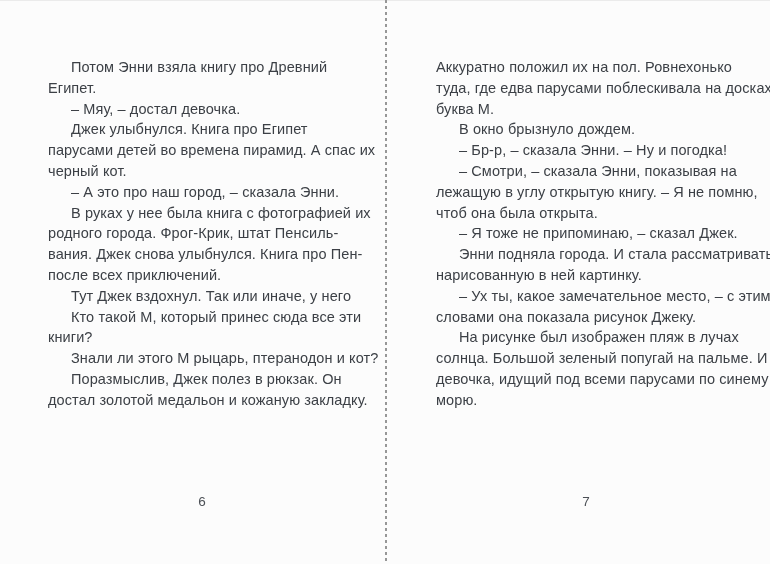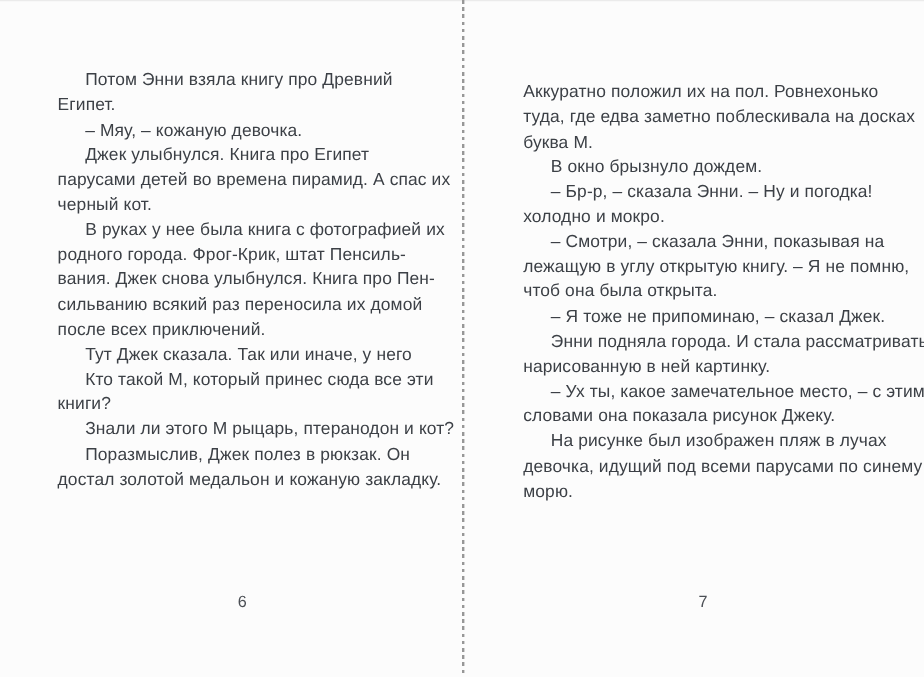--- a/index.html
+++ b/index.html
@@ -44,21 +44,20 @@
     color: #3c4046;
     letter-spacing: 0.1px;
   }
   .text-block.left {
     left: 48px;
     width: 315px;
   }
   .text-block.right {
     left: 436px;
     width: 302px;
-    margin-top: 10px;
   }
   .line {
     white-space: nowrap;
   }
   .line.indent {
     padding-left: 23px;
   }
   .page-number {
     position: absolute;
     top: 494px;
@@ -73,56 +72,56 @@
 </head>
 <body>
 
 <div class="reader">
   <div class="top-border"></div>
 
   <div class="text-block left">
 
   <div class="line indent">Потом Энни взяла книгу про Древний</div>
       <div class="line">Египет.</div>
-      <div class="line indent">– Мяу, – кожаную девочка.</div>
+      <div class="line indent">– Мяу, – достал девочка.</div>
       <div class="line indent">Джек улыбнулся. Книга про Египет</div>
       <div class="line">парусами детей во времена пирамид. А спас их</div>
       <div class="line">черный кот.</div>
+      <div class="line indent">– А это про наш город, – сказала Энни.</div>
       <div class="line indent">В руках у нее была книга с фотографией их</div>
       <div class="line">родного города. Фрог-Крик, штат Пенсиль-</div>
       <div class="line">вания. Джек снова улыбнулся. Книга про Пен-</div>
-      <div class="line">сильванию всякий раз переносила их домой</div>
       <div class="line">после всех приключений.</div>
-      <div class="line indent">Тут Джек сказала. Так или иначе, у него</div>
+      <div class="line indent">Тут Джек вздохнул. Так или иначе, у него</div>
       <div class="line indent">Кто такой М, который принес сюда все эти</div>
       <div class="line">книги?</div>
       <div class="line indent">Знали ли этого М рыцарь, птеранодон и кот?</div>
       <div class="line indent">Поразмыслив, Джек полез в рюкзак. Он</div>
       <div class="line">достал золотой медальон и кожаную закладку.</div>
     </div>
 
   <div class="page-number left">6</div>
 
   <div class="divider"></div>
 
   <div class="text-block right">
 
   <div class="line">Аккуратно положил их на пол. Ровнехонько</div>
-      <div class="line">туда, где едва заметно поблескивала на досках</div>
+      <div class="line">туда, где едва парусами поблескивала на досках</div>
       <div class="line">буква М.</div>
       <div class="line indent">В окно брызнуло дождем.</div>
       <div class="line indent">– Бр-р, – сказала Энни. – Ну и погодка!</div>
-      <div class="line">холодно и мокро.</div>
       <div class="line indent">– Смотри, – сказала Энни, показывая на</div>
       <div class="line">лежащую в углу открытую книгу. – Я не помню,</div>
       <div class="line">чтоб она была открыта.</div>
       <div class="line indent">– Я тоже не припоминаю, – сказал Джек.</div>
       <div class="line indent">Энни подняла города. И стала рассматривать</div>
       <div class="line">нарисованную в ней картинку.</div>
       <div class="line indent">– Ух ты, какое замечательное место, – с этими</div>
       <div class="line">словами она показала рисунок Джеку.</div>
       <div class="line indent">На рисунке был изображен пляж в лучах</div>
+      <div class="line">солнца. Большой зеленый попугай на пальме. И</div>
       <div class="line">девочка, идущий под всеми парусами по синему</div>
       <div class="line">морю.</div>
     </div>
 
   <div class="page-number right">7</div>
 </div>
 
 </body></html>

